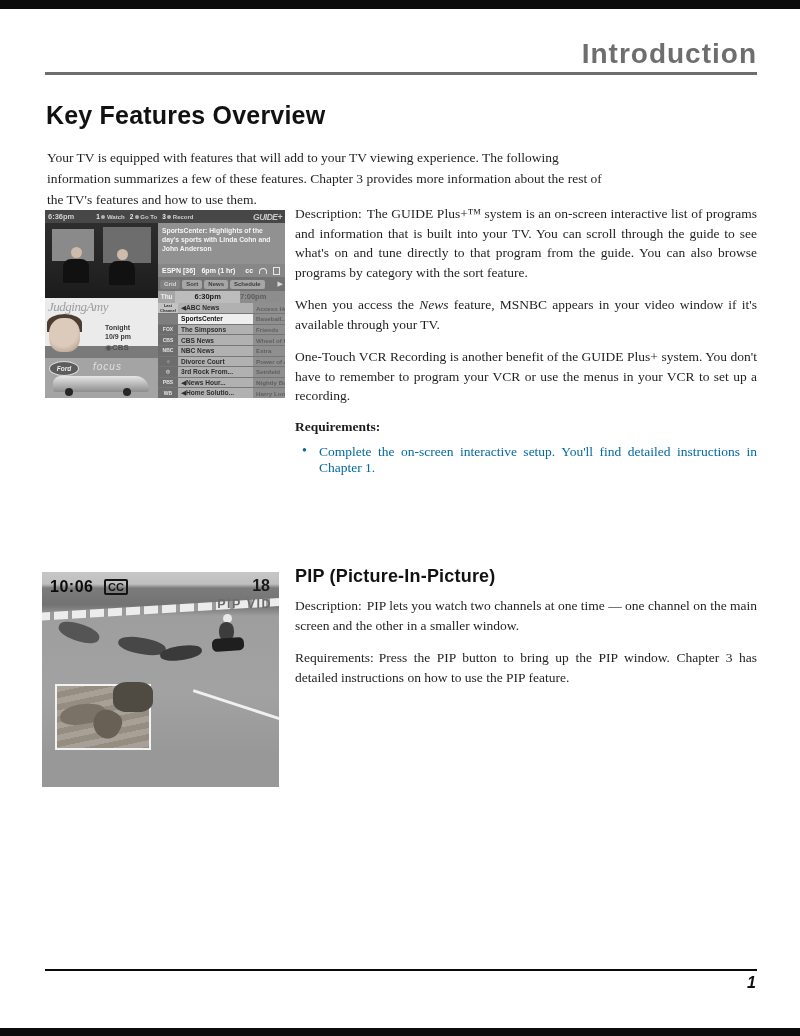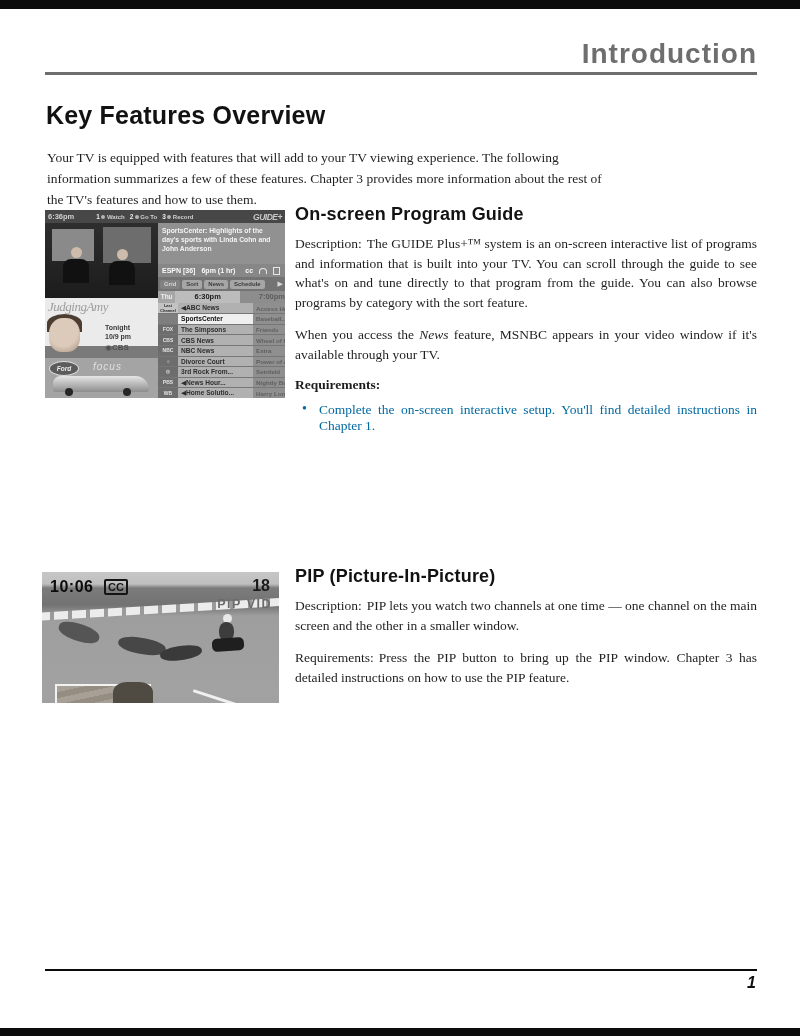--- a/index.html
+++ b/index.html
@@ -83,32 +83,32 @@
   #g-chan .cc{margin-left:4px;}
   .hp{width:6px;height:5px;border:1px solid #e8e8e8;border-bottom:none;border-radius:4px 4px 0 0;}
   .bx{width:5px;height:6px;border:1px solid #e8e8e8;}
   #g-tabs{left:113px;top:67px;width:127px;height:14px;background:#737373;display:flex;align-items:center;gap:2px;padding:0 2px;box-sizing:border-box;}
   .gtab{font-size:6px;font-weight:bold;color:#3d3d3d;background:#a6a6a6;border-radius:2px;padding:1.5px 4px;}
   .gtab.cur{background:#828282;color:#d6d6d6;}
   #g-tab-arrow{margin-left:auto;color:#d9d9d9;font-size:7px;}
   #g-timerow{left:113px;top:81px;width:127px;height:12px;display:flex;}
   #g-day{width:20px;background:#a6a6a6;color:#ededed;font-size:6.5px;font-weight:bold;text-align:center;line-height:12px;}
   #g-t1{width:75px;background:#bcbcbc;color:#1b1b1b;font-size:7.5px;font-weight:bold;text-align:center;line-height:12px;}
-  #g-t2{width:52px;background:#8d8d8d;color:#5c5c5c;font-size:7.5px;font-weight:bold;text-align:right;line-height:12px;}
+  #g-t2{width:52px;background:#8d8d8d;color:#5c5c5c;font-size:7.5px;font-weight:bold;text-align:left;line-height:12px;}
   #g-grid{left:113px;top:93px;width:127px;height:95px;display:flex;flex-direction:column;gap:1px;background:#767676;}
   .grow{flex:1;display:flex;}
   .glogo{width:20px;background:#6d6d6d;color:#e3e3e3;font-size:5px;font-weight:bold;display:flex;align-items:center;justify-content:center;text-align:center;line-height:5px;overflow:hidden;}
   .grow:nth-child(1) .glogo{background:#c3c3c3;color:#2a2a2a;font-size:4px;}
   .grow:nth-child(2) .glogo{background:#7e7e7e;}
   .gc1{width:75px;background:#b1b1b1;color:#2e2e2e;font-size:6.6px;font-weight:bold;display:flex;align-items:center;padding-left:3px;box-sizing:border-box;white-space:nowrap;overflow:hidden;}
   .gc1.sel{background:#efefef;color:#0e0e0e;}
   .gc2{width:32px;background:#8f8f8f;color:#5f5f5f;font-size:6.2px;font-weight:bold;display:flex;align-items:center;padding-left:3px;box-sizing:border-box;white-space:nowrap;overflow:hidden;}
   
   #pip-img{
-    left:42px;top:572px;width:237px;height:131px;overflow:hidden;
+    left:42px;top:572px;width:237px;height:215px;overflow:hidden;
     background:linear-gradient(180deg,#c6c6c6 0px,#bfbfbf 12px,#7c7c7c 16px,#727272 33px,#9e9e9e 44px,#a2a2a2 120px,#989898 183px);
     font-family:"Liberation Sans","DejaVu Sans",sans-serif;
   }
   #pip-curb{position:absolute;left:-6px;top:33px;width:260px;height:8px;
     background:repeating-linear-gradient(90deg,#ececec 0 14px,#9a9a9a 14px 18px);transform:rotate(-3.5deg);}
   .blob{position:absolute;border-radius:45%;}
   #crash-1{left:16px;top:52px;width:42px;height:17px;background:#555555;transform:rotate(18deg);}
   #crash-2{left:76px;top:66px;width:48px;height:16px;background:#474747;transform:rotate(10deg);}
   #crash-3{left:118px;top:74px;width:42px;height:14px;background:#3a3a3a;transform:rotate(-8deg);}
   #rider{left:170px;top:42px;position:absolute;width:34px;height:40px;}
@@ -260,23 +260,23 @@
     </div>
     <div class="grow">
       <div class="glogo">WB</div>
       <div class="gc1">◀Home Solutio...</div>
       <div class="gc2">Harry London</div>
     </div>
   </div>
 </div>
 
 <div class="abs col" style="top:204px;">
-  <h2 class="sect-h">On-screen Program Guide</h2>
   <p class="body-p"><b class="runin">Description:</b><span>The GUIDE Plus+™ system is an on-screen interactive list of programs and information that is built into your TV. You can scroll through the guide to see what's on and tune directly to that program from the guide. You can also browse programs by category with the sort feature.</span></p>
   <p class="body-p"><span>When you access the</span> <span class="ital">News</span> <span>feature, MSNBC appears in your video window if it's available through your TV.</span></p>
+  <p class="body-p">One-Touch VCR Recording is another benefit of the GUIDE Plus+ system. You don't have to remember to program your VCR or use the menus in your VCR to set up a recording.</p>
   <div class="req-label">Requirements:</div>
   <div class="bullet-item">Complete the on-screen interactive setup. You'll find detailed instructions in Chapter 1.</div>
 </div>
 
 <div class="abs" id="pip-img">
   <div id="pip-curb"></div>
   <div class="blob" id="crash-1"></div>
   <div class="blob" id="crash-2"></div>
   <div class="blob" id="crash-3"></div>
   <div id="rider">

